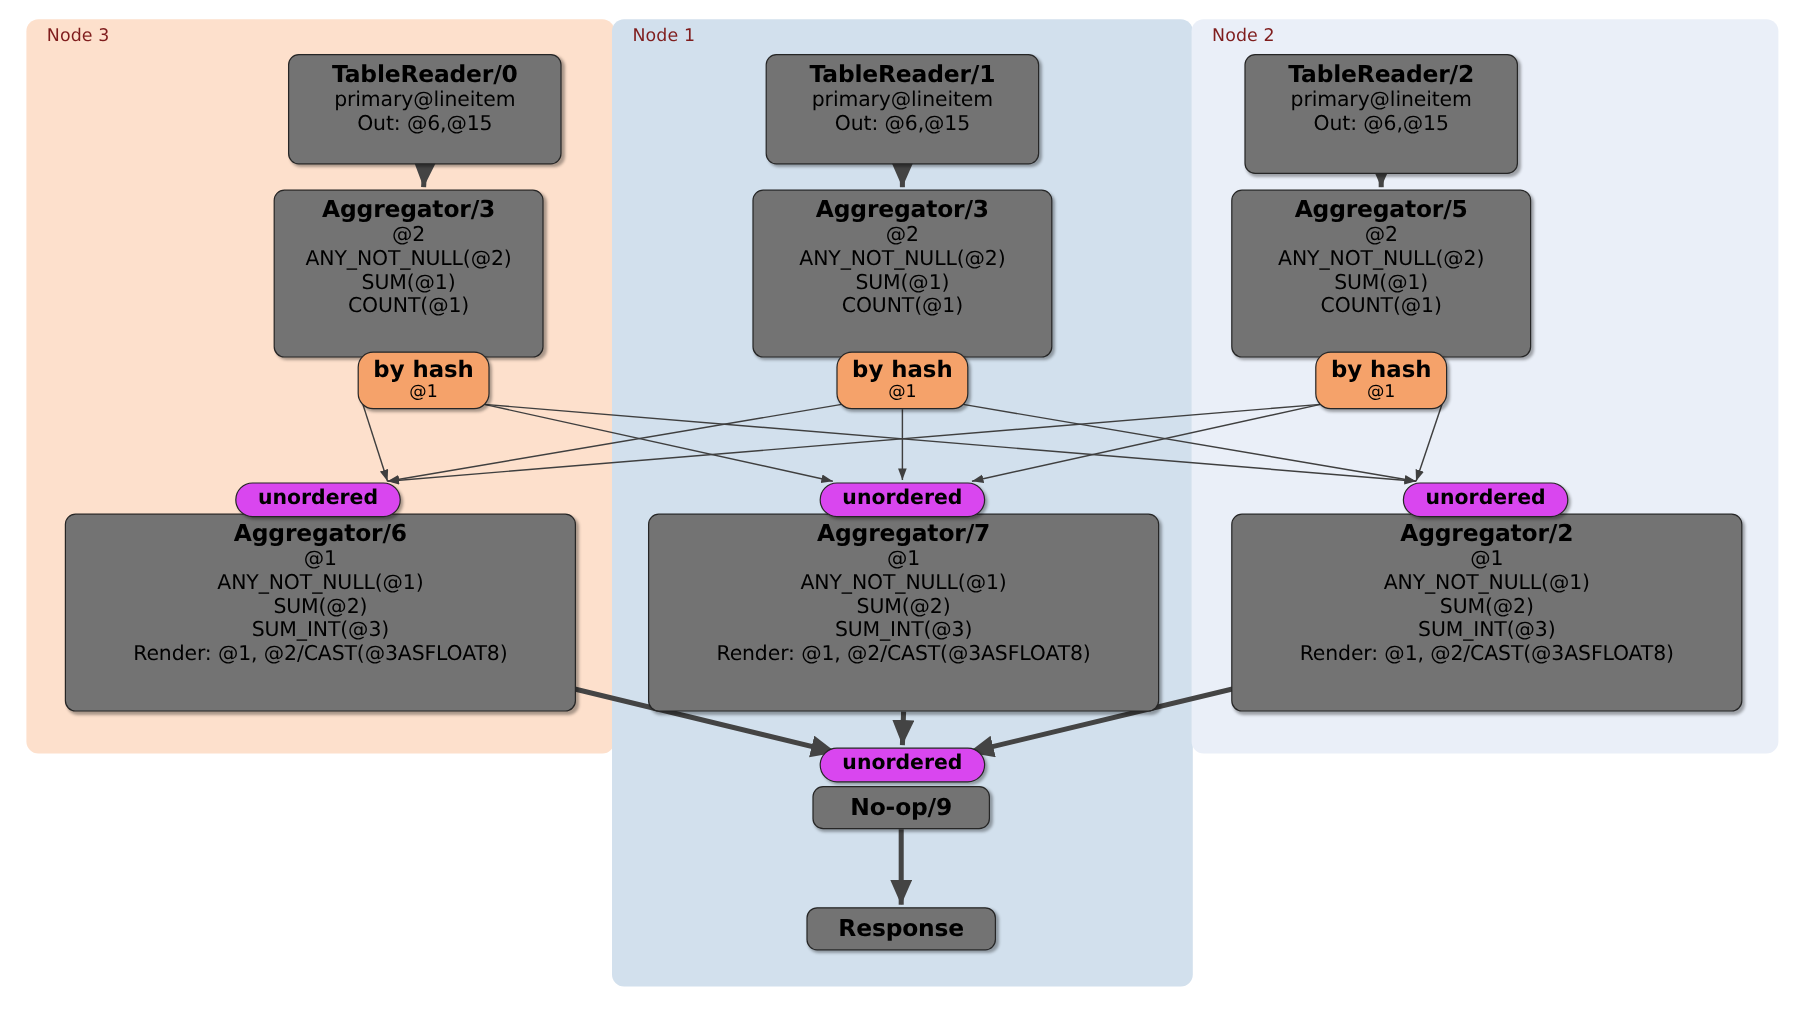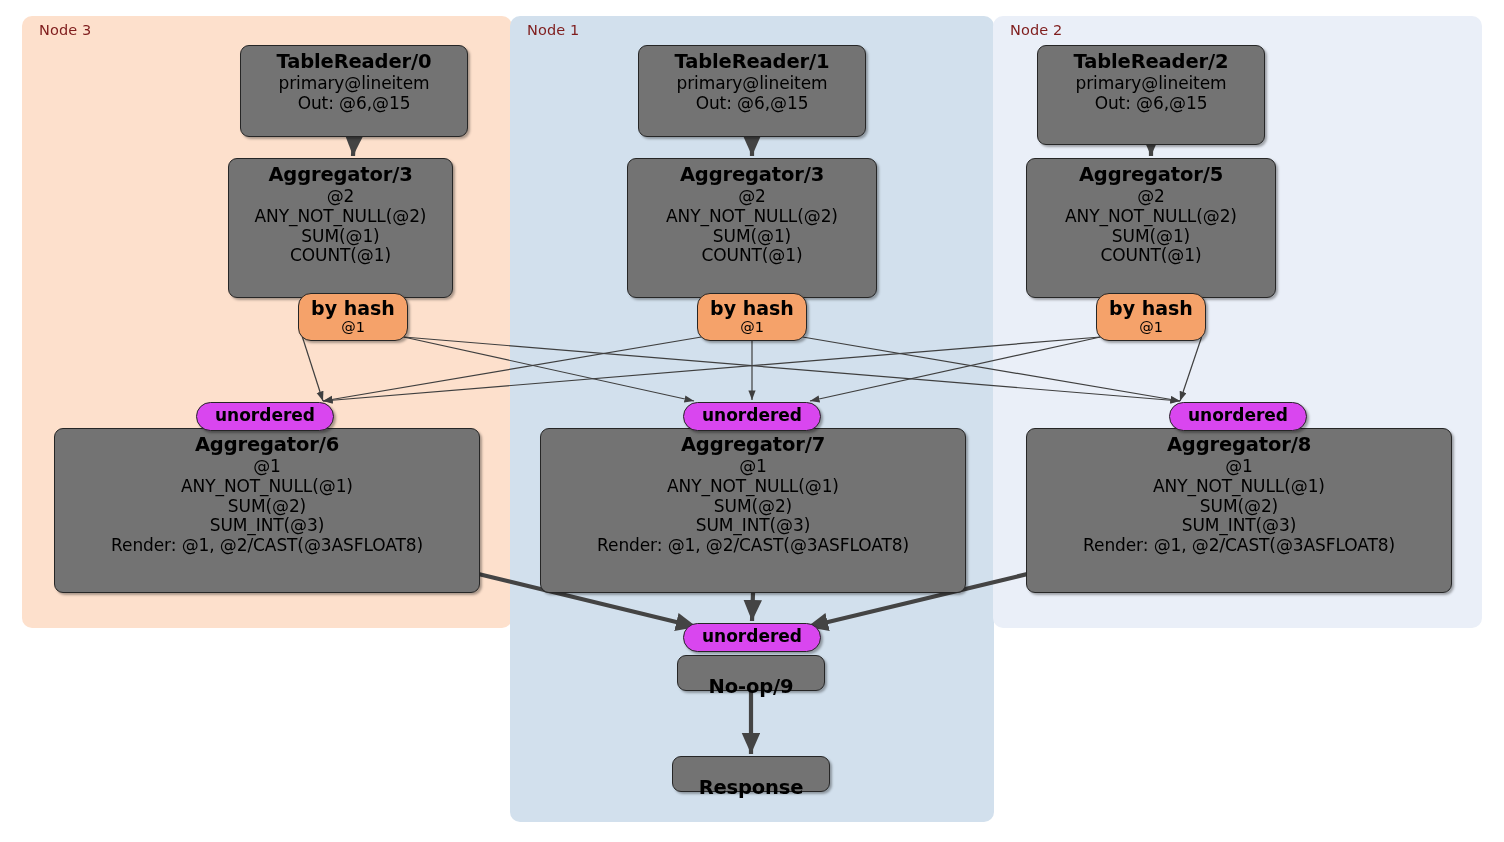--- a/index.html
+++ b/index.html
@@ -64,21 +64,21 @@
     white-space: nowrap;
   }
   .proc .l {
     font-size: 17px;
     white-space: nowrap;
     letter-spacing: -0.1px;
   }
   .proc.compact {
     padding: 20px 12px 5px 12px;
     display: flex;
-    align-items: flex-start;
+    align-items: flex-end;
     justify-content: center;
   }
 
   
   .pill {
     position: absolute;
     box-sizing: border-box;
     border: 1.6px solid #262626;
     text-align: center;
     color: #000000;
@@ -206,21 +206,21 @@
       </div>
       <div class="proc" style="left: 540px; top: 428px; width: 426px; height: 165px;">
         <div class="t">Aggregator/7</div>
         <div class="l">@1</div>
         <div class="l">ANY_NOT_NULL(@1)</div>
         <div class="l">SUM(@2)</div>
         <div class="l">SUM_INT(@3)</div>
         <div class="l">Render: @1, @2/CAST(@3ASFLOAT8)</div>
       </div>
       <div class="proc" style="left: 1026px; top: 428px; width: 426px; height: 165px;">
-        <div class="t">Aggregator/8</div>
+        <div class="t">Aggregator/2</div>
         <div class="l">@1</div>
         <div class="l">ANY_NOT_NULL(@1)</div>
         <div class="l">SUM(@2)</div>
         <div class="l">SUM_INT(@3)</div>
         <div class="l">Render: @1, @2/CAST(@3ASFLOAT8)</div>
       </div>
       <div class="proc compact" style="left: 677px; top: 655px; width: 148px; height: 36px;">
         <div class="t">No-op/9</div>
       </div>
       <div class="proc compact" style="left: 672px; top: 756px; width: 158px; height: 36px;">

